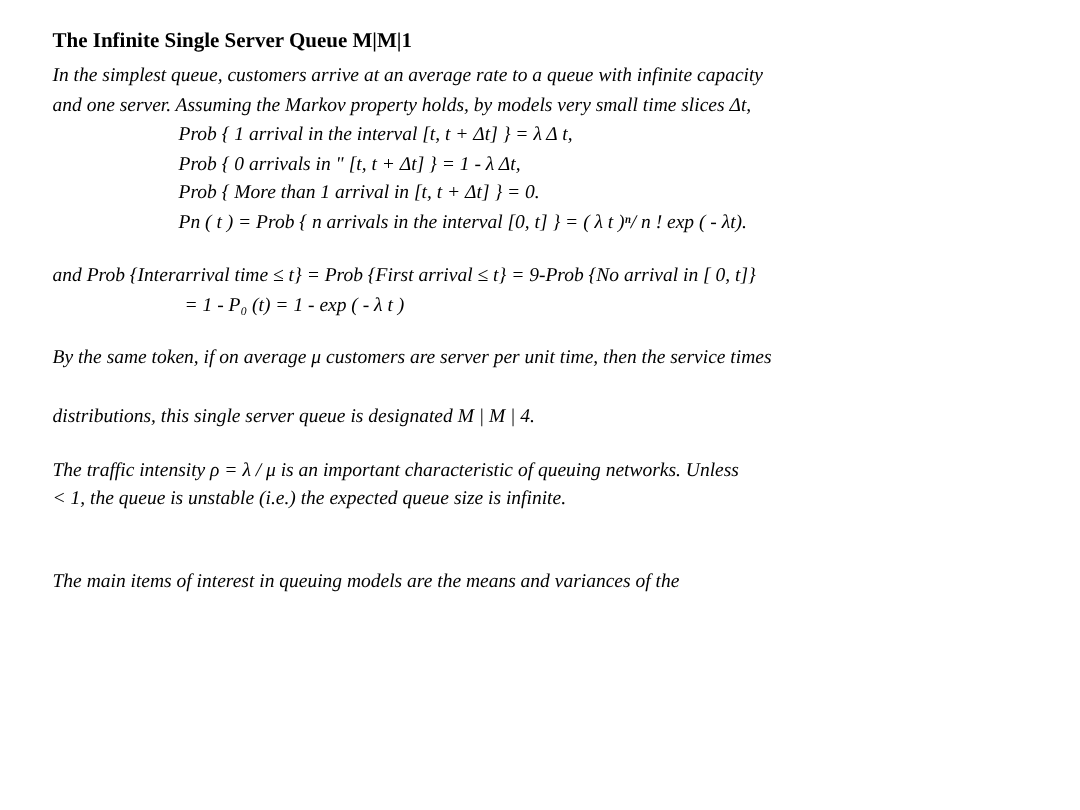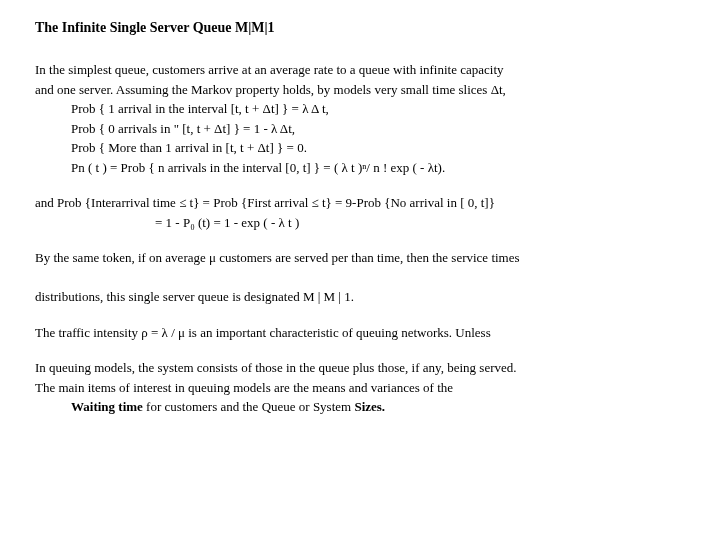--- a/index.html
+++ b/index.html
@@ -12,32 +12,33 @@
       font-family: "Times New Roman", Times, serif;
       font-size: 13px;
       color: #000000;
       width: 720px;
       min-height: 540px;
       padding: 20px 35px;
     }
     .title {
       font-size: 14px;
       font-weight: bold;
-      margin-bottom: 24px;
+      margin-bottom: 4px;
     }
     .section {
       margin-bottom: 16px;
       line-height: 1.5;
+      font-style: italic;
     }
     .indent {
-      margin-left: 36px;
+      margin-left: 84px;
       display: block;
     }
     .indent2 {
-      margin-left: 120px;
+      margin-left: 88px;
       display: block;
     }
     .bold {
       font-weight: bold;
     }
   </style>
 </head>
 <body>
 
 <div class="title">The Infinite Single Server Queue M|M|1</div>
@@ -50,28 +51,26 @@
   <span class="indent">Prob { More than 1 arrival in   [t, t + Δt] } = 0.</span>
   <span class="indent">Pn ( t ) = Prob { n arrivals in the interval [0, t] } = (  λ t )ⁿ/ n ! exp ( -  λt).</span>
 </div>
 
 <div class="section">
   <span>and Prob {Interarrival time  ≤ t} = Prob {First arrival  ≤ t} = 9-Prob {No arrival in [ 0, t]}</span><br>
   <span class="indent2">= 1 - P₀ (t) = 1 - exp ( - λ t )</span>
 </div>
 
 <div class="section">
-  <span>By the same token, if on average  μ  customers are served per than time, then the service times</span><br>
+  <span>By the same token, if on average  μ  customers are server per unit time, then the service times</span><br>
   <br>
-  <span>distributions, this single server queue is designated M | M | 1.</span>
+  <span>distributions, this single server queue is designated M | M | 4.</span>
 </div>
 
 <div class="section">
   <span>The traffic intensity  ρ  =   λ / μ    is an important characteristic of queuing networks.  Unless</span><br>
+  <span>&lt; 1, the queue is unstable (i.e.) the expected queue size is infinite.</span>
 </div>
 
 <div class="section">
-  <span>In queuing models, the system consists of those in the queue plus those, if any, being served.</span><br>
+  <br>
   <span>The main items of interest in queuing models are the means and variances of the</span><br>
-  <span class="indent">
-    <span class="bold">Waiting time</span><span> for customers and the Queue or System </span><span class="bold">Sizes.</span>
-  </span>
 </div>
 
 </body></html>

